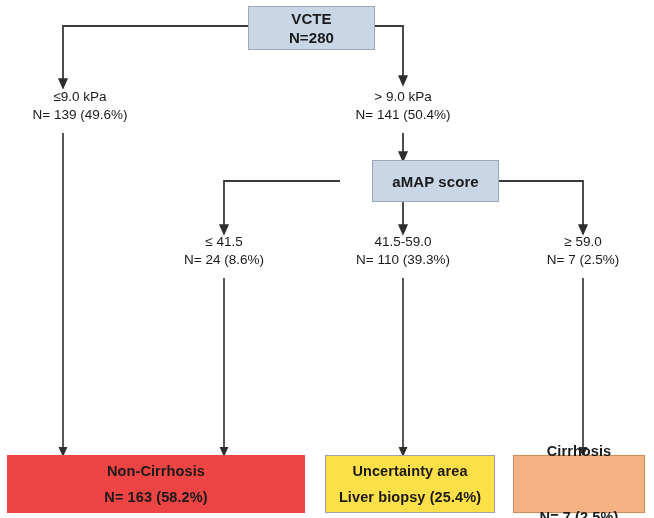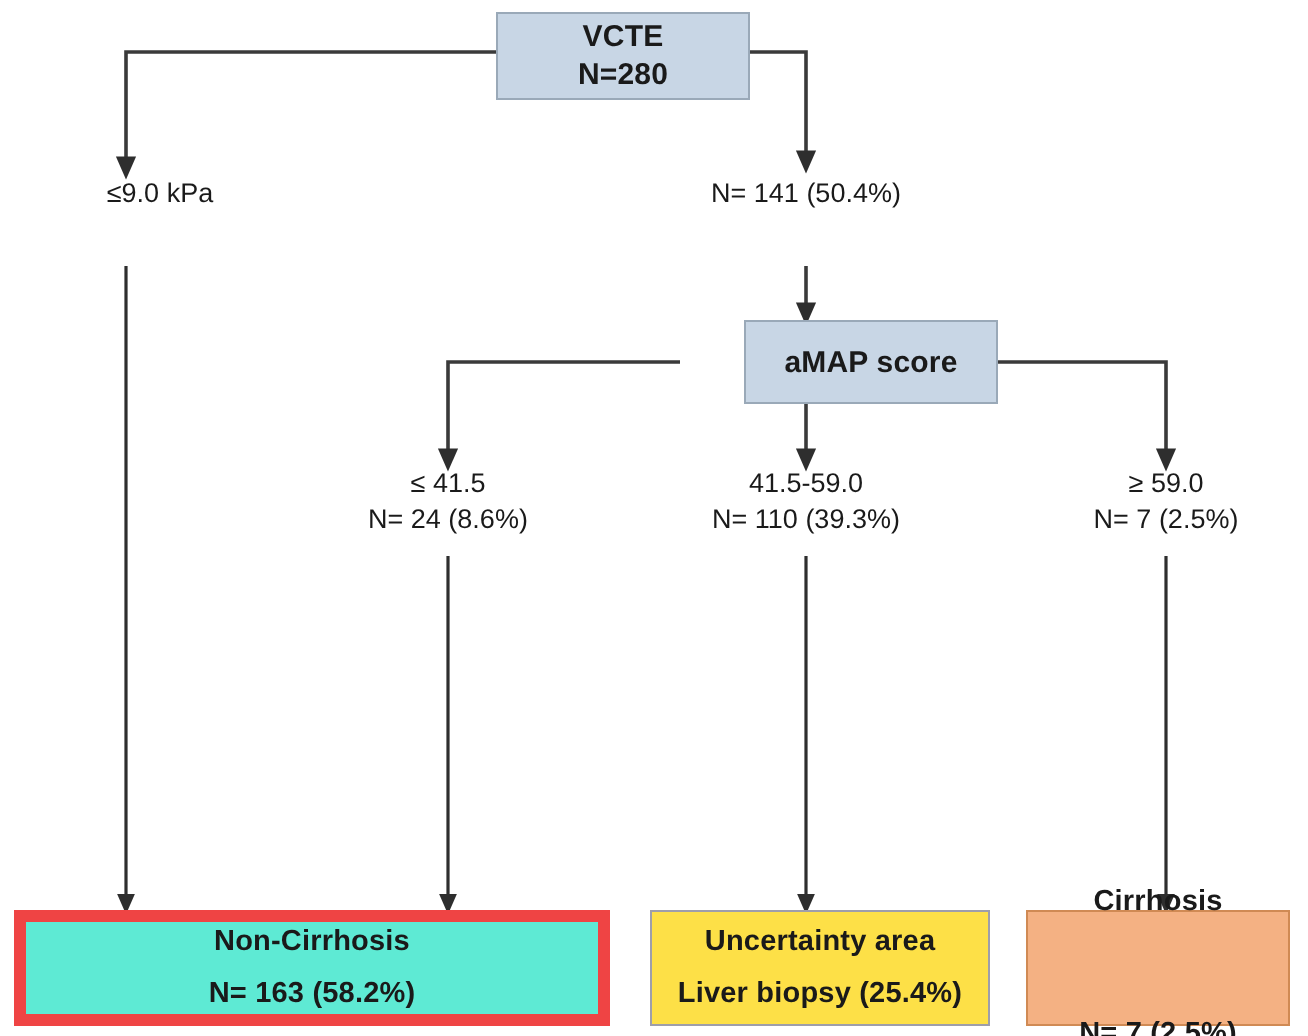--- a/index.html
+++ b/index.html
@@ -39,21 +39,21 @@
     display: block;
     white-space: nowrap;
   }
   .decision-box {
     background: #c8d6e5;
     border: 1px solid #9aa9b8;
     font-size: 15px;
     line-height: 19px;
   }
   .outcome-green {
-    background: #5eead4;
+    background: #ef4444;
     border: 6px solid #ef4444;
     font-size: 14.5px;
   }
   .outcome-gray {
     background: #fde047;
     border: 1px solid #9e9eaa;
     font-size: 14.5px;
   }
   .outcome-orange {
     background: #f4b183;
@@ -119,23 +119,25 @@
     <path d="M583,278 L583,452" fill="none" stroke="#2e2e2e" stroke-width="1.6" marker-end="url(#arrowhead)"></path>
   </svg>
 
   <div class="node-box decision-box" style="left:248px; top:6px; width:127px; height:44px;">
     <span class="line1">VCTE</span>
     <span class="line2">N=280</span>
   </div>
 
   <div class="edge-label" style="left:0px; top:88px; width:160px;">
     <span class="line1">≤9.0 kPa</span>
+    <span class="line2">N= 139 (49.6%)</span>
   </div>
 
   <div class="edge-label" style="left:323px; top:88px; width:160px;">
+    <span class="line1">&gt; 9.0 kPa</span>
     <span class="line2">N= 141 (50.4%)</span>
   </div>
 
   <div class="node-box decision-box" style="left:340px; top:160px; width:127px; height:42px;margin-left:32px;">
     <span class="line1">aMAP score</span>
   </div>
 
   <div class="edge-label" style="left:152px; top:233px; width:144px;">
     <span class="line1">≤ 41.5</span>
     <span class="line2">N= 24 (8.6%)</span>

